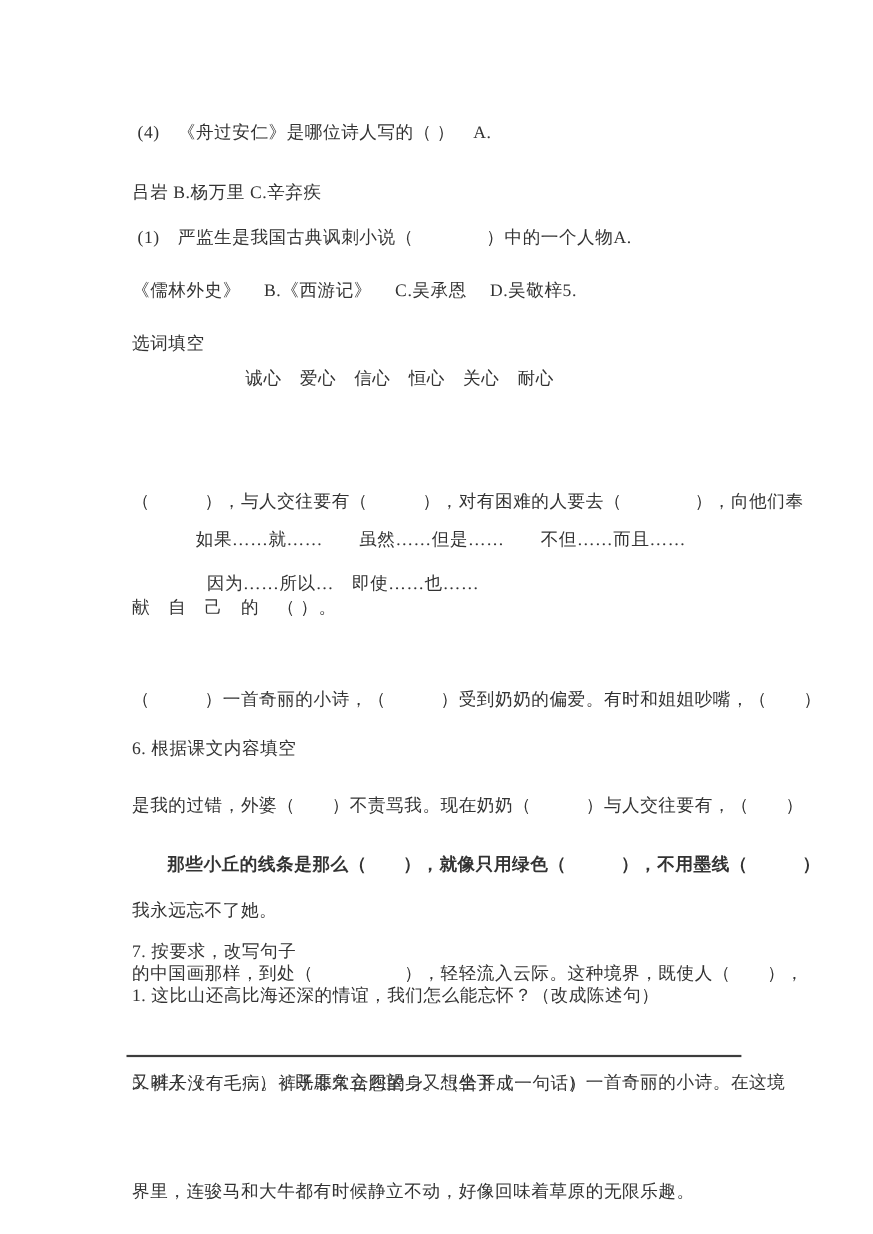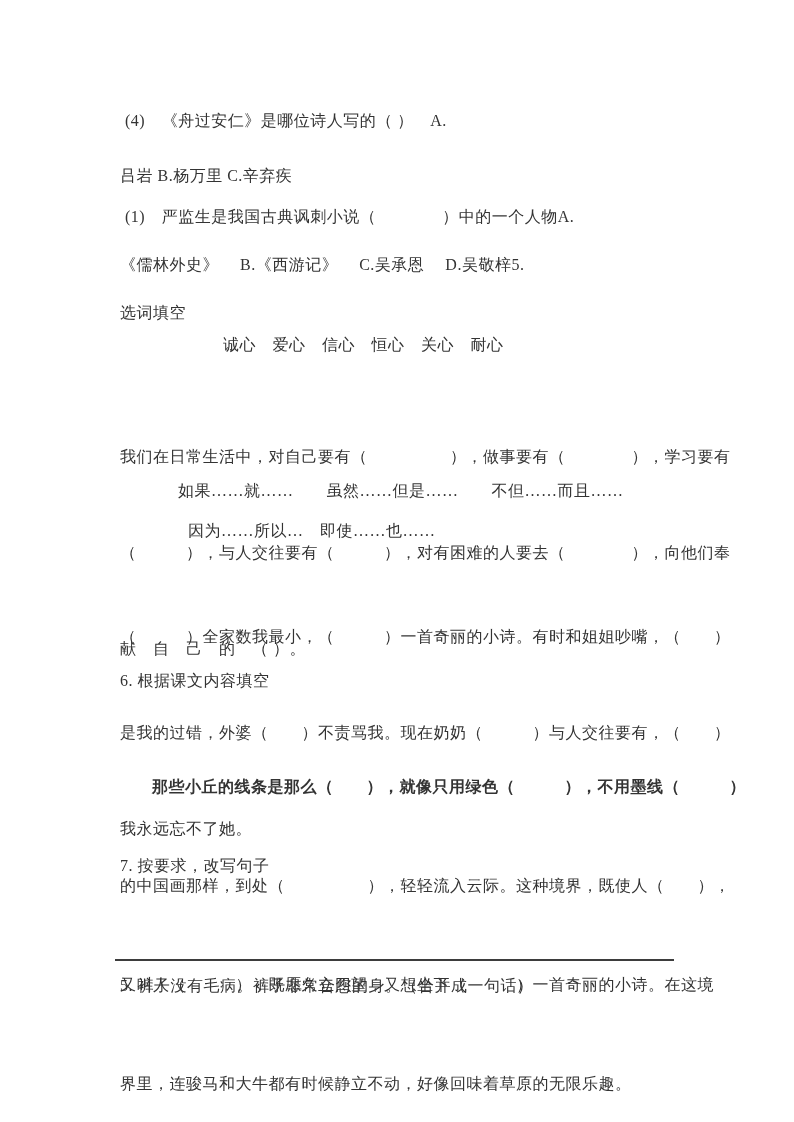--- a/index.html
+++ b/index.html
@@ -65,42 +65,42 @@
   <div class="line b-q4line">(4)　《舟过安仁》是哪位诗人写的（ ）　A.</div>
   <div class="line b-q4opts">吕岩 B.杨万里 C.辛弃疾</div>
 
   <div class="line b-q5line">(1)　严监生是我国古典讽刺小说（　　　　）中的一个人物A.</div>
   <div class="line b-q5opts">《儒林外史》　 B.《西游记》　 C.吴承恩　 D.吴敬梓5.</div>
 
   <div class="line b-wfhead">选词填空</div>
   <div class="line b-wbank">诚心　爱心　信心　恒心　关心　耐心</div>
 
   <div class="para b-wfpara">
-    <div class="pline">我们在日常生活中，对自己要有（　　　　　），做事要有（　　　　），学习要有</div>
     <div class="pline">（　　　），与人交往要有（　　　），对有困难的人要去（　　　　），向他们奉</div>
     <div class="pline">献　自　己　的　（ ）。</div>
   </div>
 
   <div class="line b-conj1">如果……就……　　虽然……但是……　　不但……而且……</div>
   <div class="line b-conj2">因为……所以…　即使……也……</div>
 
   <div class="para b-cfpara">
-    <div class="pline">（　　　）全家数我最小，（　　　）一首奇丽的小诗。有时和姐姐吵嘴，（　　）</div>
+    <div class="pline">（　　　）一首奇丽的小诗，（　　　）受到奶奶的偏爱。有时和姐姐吵嘴，（　　）</div>
     <div class="pline">是我的过错，外婆（　　）不责骂我。现在奶奶（　　　）与人交往要有，（　　）</div>
     <div class="pline">我永远忘不了她。</div>
   </div>
 
   <div class="line b-q6head">6. 根据课文内容填空</div>
 
   <div class="para b-q6para kai">
     <div class="pline first">那些小丘的线条是那么（　　），就像只用绿色（　　　），不用墨线（　　　）</div>
     <div class="pline">的中国画那样，到处（　　　　　），轻轻流入云际。这种境界，既使人（　　），</div>
     <div class="pline">又叫人（　　　），既愿久立四望，又想坐下（　　　）一首奇丽的小诗。在这境</div>
     <div class="pline">界里，连骏马和大牛都有时候静立不动，好像回味着草原的无限乐趣。</div>
   </div>
 
   <div class="line b-q7head">7. 按要求，改写句子</div>
+  <div class="line b-q7item1">1. 这比山还高比海还深的情谊，我们怎么能忘怀？（改成陈述句）</div>
 
   <div class="answer-rule"></div>
 
   <div class="line b-q7item2">5. 裤子没有毛病。裤子非常合您的身。（合并成一句话）</div>
 
 </div>
 
 </body></html>

